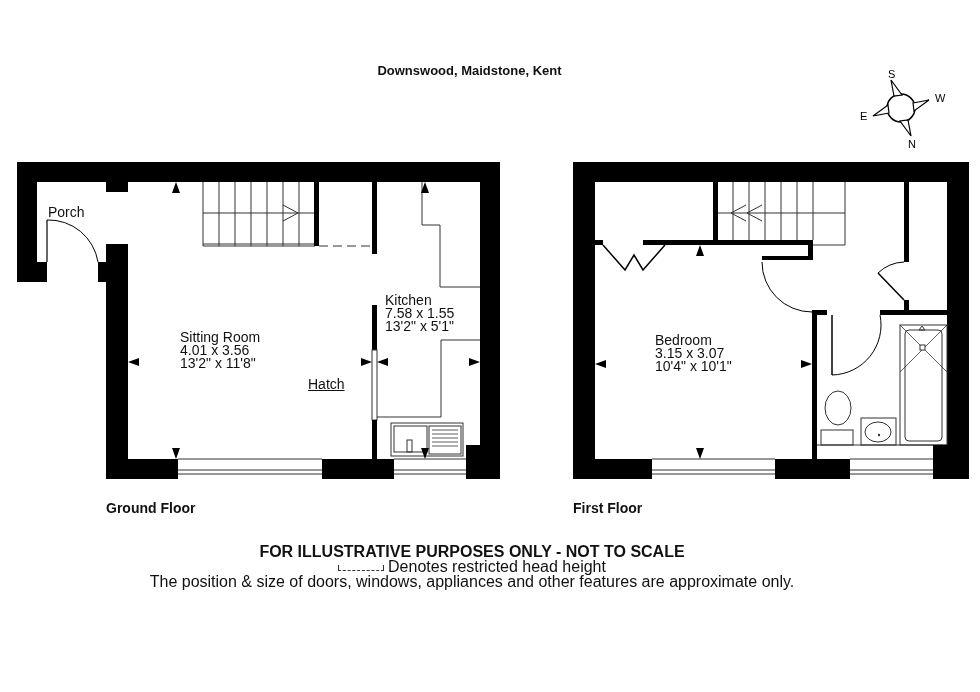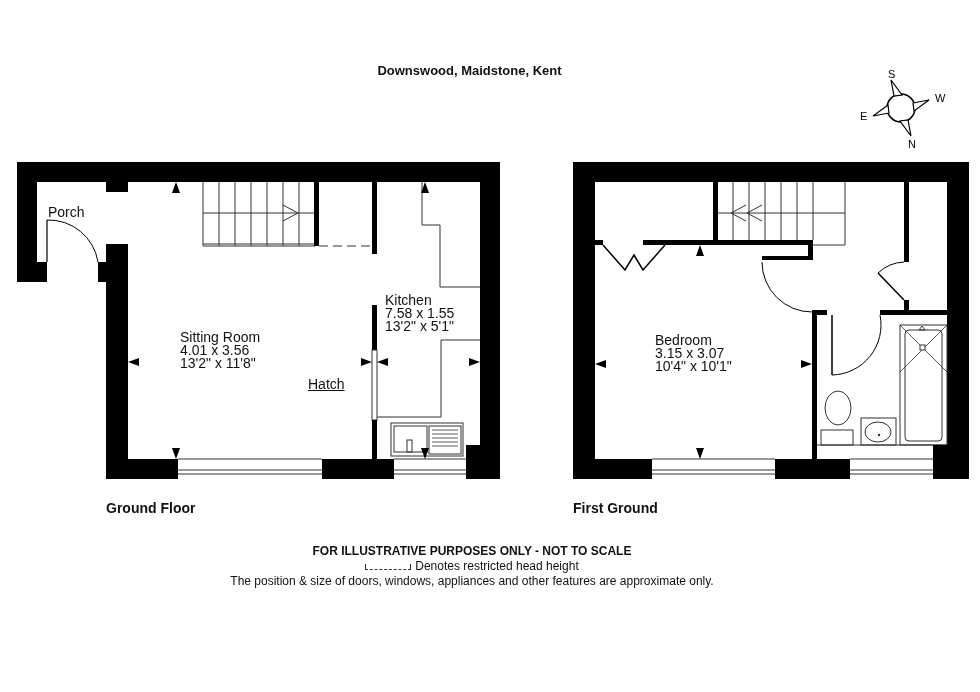--- a/index.html
+++ b/index.html
@@ -3,21 +3,21 @@
   <meta charset="utf-8">
   <style>
     html, body { margin: 0; padding: 0; background: #ffffff; }
     body { width: 980px; height: 692px; position: relative; overflow: hidden; font-family: "Liberation Sans", sans-serif; color: #111; }
     .header { position: absolute; left: 0; top: 63px; width: 939px; text-align: center; }
     .header div { font-weight: bold; font-size: 13px; line-height: 16px; }
     .compass { position: absolute; left: 858px; top: 60px; width: 100px; height: 95px; }
     .plan { position: absolute; left: 0; top: 0; }
     .floor-label { position: absolute; font-weight: bold; font-size: 14px; }
     .room-label { position: absolute; text-align: left; font-size: 14px; line-height: 13px; }
-    .footer { position: absolute; left: 0; top: 544px; width: 944px; text-align: center; font-size: 12px; line-height: 15px; }
+    .footer { position: absolute; left: 0; top: 544px; width: 944px; text-align: center; font-size: 16px; line-height: 15px; }
     .footer .bold { font-weight: bold; }
     .dash-sample { display: inline-block; width: 44px; height: 5px; border: 1px dashed #333; border-top: none; vertical-align: middle; margin-right: 4px; }
   </style>
 </head>
 <body>
 
 <div class="header">
   <div>Downswood, Maidstone, Kent</div>
 </div>
 
@@ -216,21 +216,21 @@
 <div class="room-label" style="left:308px; top:378px; width:40px;text-decoration:underline;">
   <div>Hatch</div>
 </div>
 <div class="room-label" style="left:655px; top:334px; width:100px;">
   <div>Bedroom</div>
   <div>3.15 x 3.07</div>
   <div>10'4" x 10'1"</div>
 </div>
 
 <div class="floor-label" style="left:106px; top:500px;">Ground Floor</div>
-<div class="floor-label" style="left:573px; top:500px;">First Ground</div>
+<div class="floor-label" style="left:573px; top:500px;">First Floor</div>
 
 <div class="footer">
   <div class="bold">FOR ILLUSTRATIVE PURPOSES ONLY - NOT TO SCALE</div>
   <div>
     <span class="dash-sample"></span><span>Denotes restricted head height</span>
   </div>
   <div>The position &amp; size of doors, windows, appliances and other features are approximate only.</div>
 </div>
 
 </body></html>

